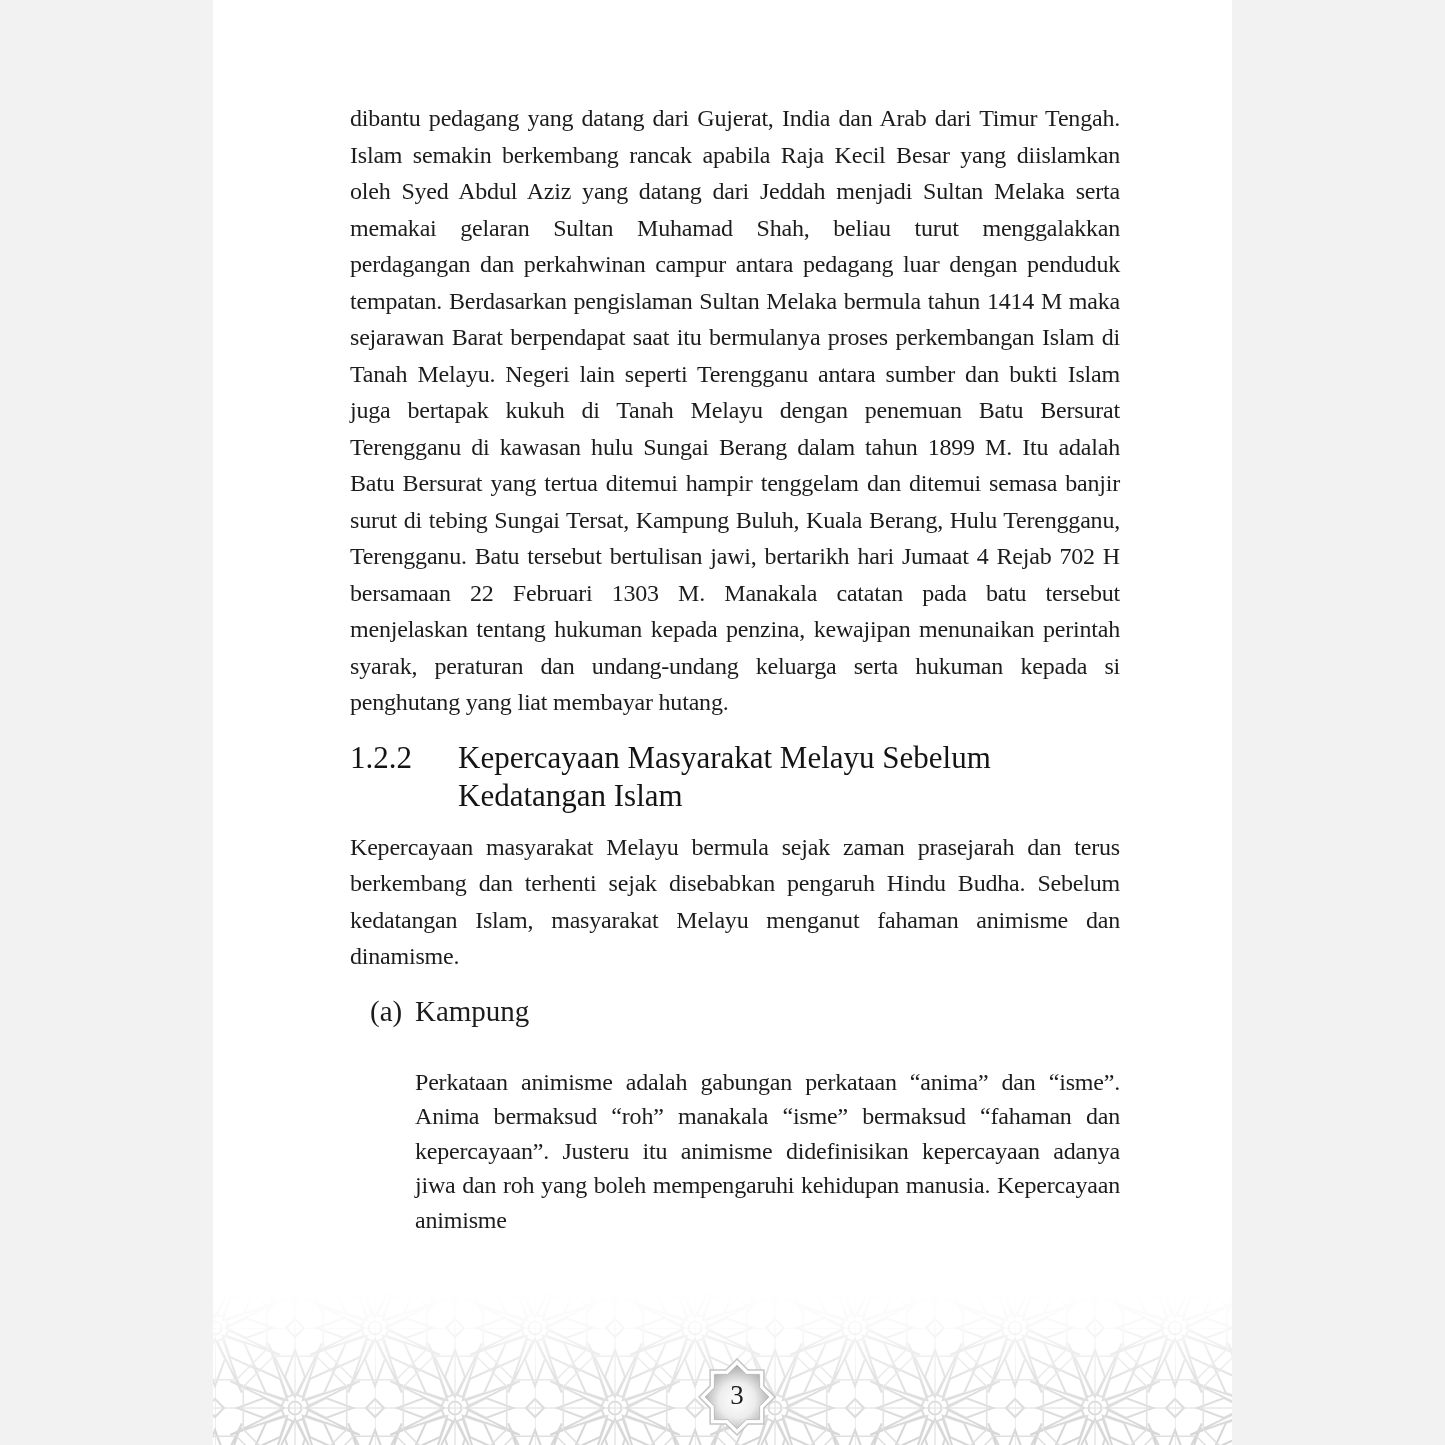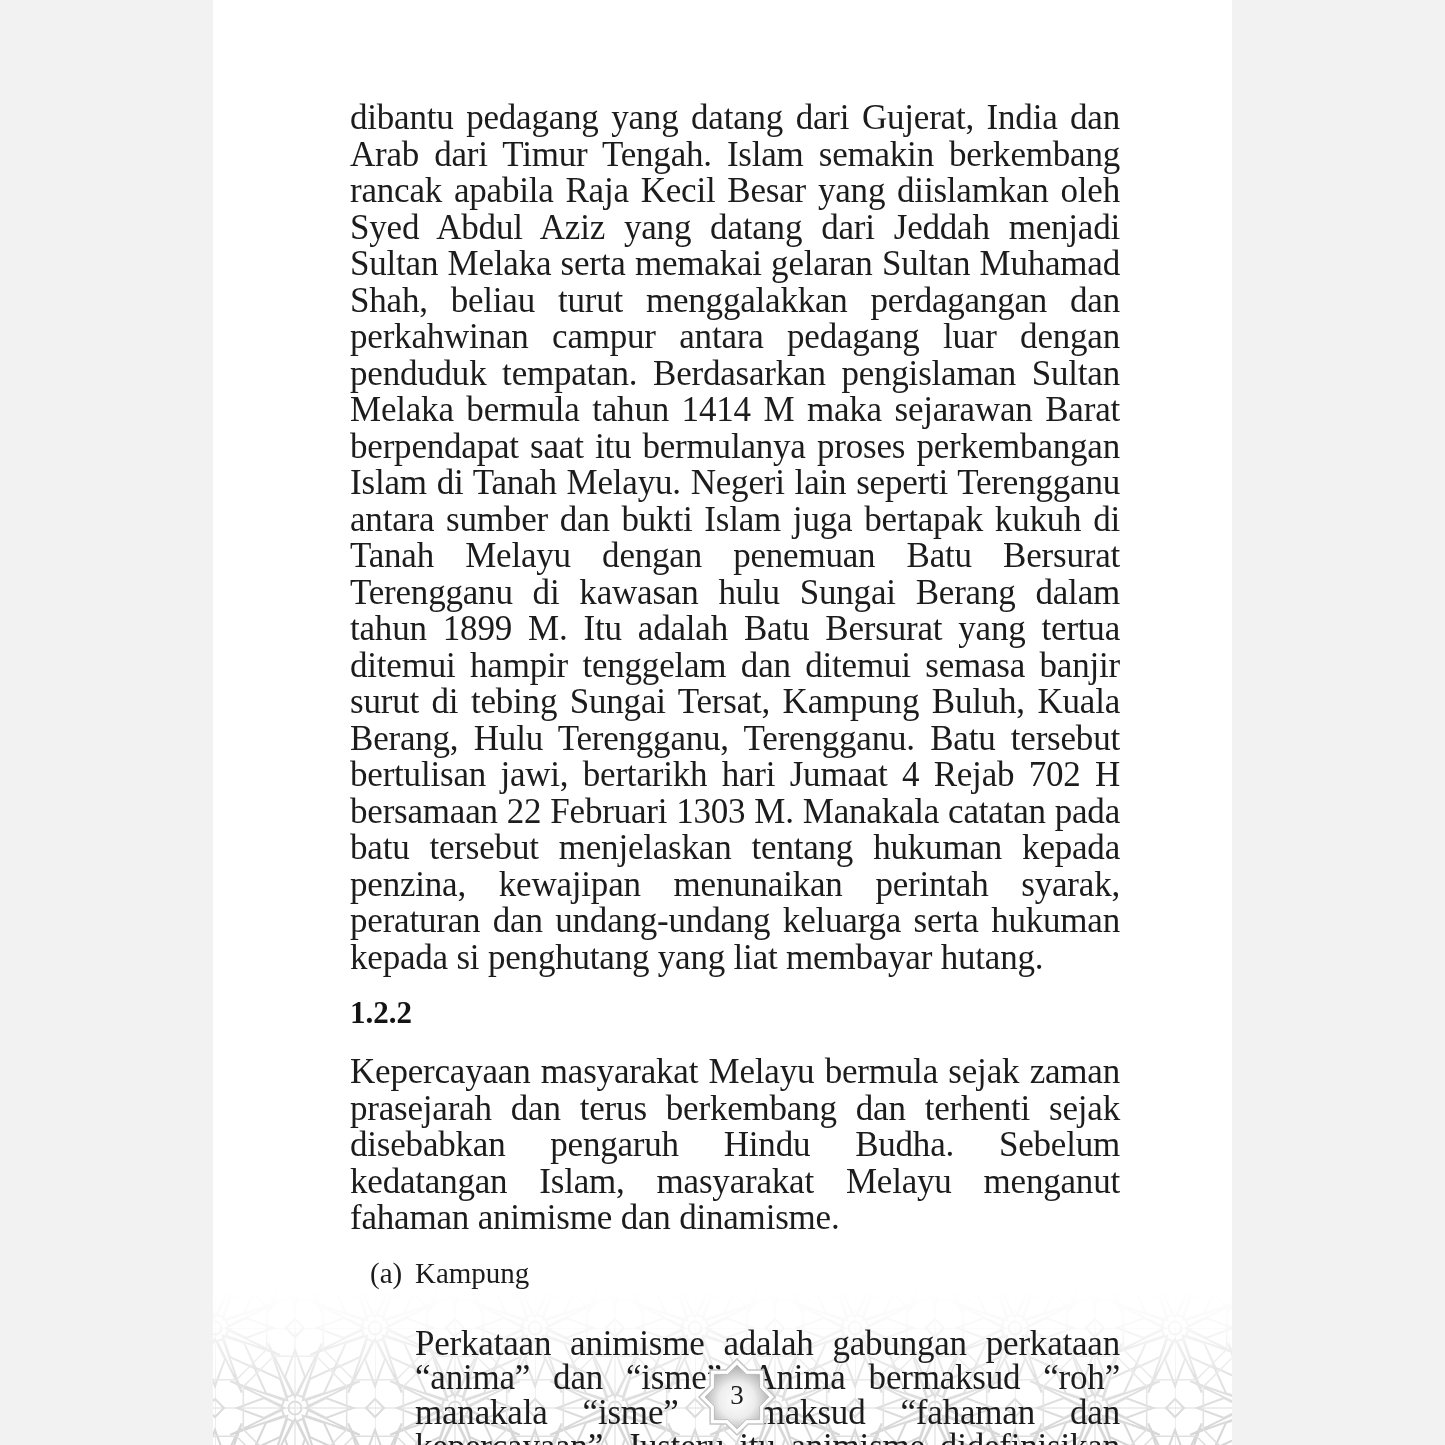--- a/index.html
+++ b/index.html
@@ -27,43 +27,43 @@
     overflow: hidden;
   }
   .content {
     position: relative;
     z-index: 1;
     padding: 100px 112px 0 137px;
     color: #1c1c1c;
   }
   .body-text {
     margin: 0;
-    font-size: 35px;
+    font-size: 24px;
     line-height: 36.5px;
     text-align: justify;
     letter-spacing: -0.2px;
     color: #1c1c1c;
   }
   .heading {
     display: flex;
     margin: 18px 0 0 0;
     font-size: 31px;
     line-height: 38px;
-    font-weight: bold;
+    font-weight: normal;
     color: #141414;
     gap: 21px;
   }
   .heading .h-num {
     flex: 0 0 87px;
   }
   .heading .h-text {
     flex: 1 1 auto;
     max-width: 660px;
   }
-  .p2 { margin-top: 22px; }
+  .p2 { margin-top: 14px; }
   .list-item {
     display: flex;
     margin: 18px 0 0 20px;
     font-size: 29px;
     line-height: 36px;
     color: #1c1c1c;
   }
   .list-item .marker { flex: 0 0 45px; }
   .indented {
     margin: 36px 0 0 65px;
@@ -110,20 +110,21 @@
 <body>
 
 <div class="canvas">
   <div class="page">
 
     <div class="content">
       <p class="body-text">dibantu pedagang yang datang dari Gujerat, India dan Arab dari Timur Tengah. Islam semakin berkembang rancak apabila Raja Kecil Besar yang diislamkan oleh Syed Abdul Aziz yang datang dari Jeddah menjadi Sultan Melaka serta memakai gelaran Sultan Muhamad Shah, beliau turut menggalakkan perdagangan dan perkahwinan campur antara pedagang luar dengan penduduk tempatan. Berdasarkan pengislaman Sultan Melaka bermula tahun 1414 M maka sejarawan Barat berpendapat saat itu bermulanya proses perkembangan Islam di Tanah Melayu. Negeri lain seperti Terengganu antara sumber dan bukti Islam juga bertapak kukuh di Tanah Melayu dengan penemuan Batu Bersurat Terengganu di kawasan hulu Sungai Berang dalam tahun 1899 M. Itu adalah Batu Bersurat yang tertua ditemui hampir tenggelam dan ditemui semasa banjir surut di tebing Sungai Tersat, Kampung Buluh, Kuala Berang, Hulu Terengganu, Terengganu. Batu tersebut bertulisan jawi, bertarikh hari Jumaat 4 Rejab 702 H bersamaan 22 Februari 1303 M. Manakala catatan pada batu tersebut menjelaskan tentang hukuman kepada penzina, kewajipan menunaikan perintah syarak, peraturan dan undang-undang keluarga serta hukuman kepada si penghutang yang liat membayar hutang.</p>
 
       <h2 class="heading">
         <span class="h-num">1.2.2</span>
+        <span class="h-text">Kepercayaan Masyarakat Melayu Sebelum Kedatangan Islam</span>
       </h2>
 
       <p class="body-text p2">Kepercayaan masyarakat Melayu bermula sejak zaman prasejarah dan terus berkembang dan terhenti sejak disebabkan pengaruh Hindu Budha. Sebelum kedatangan Islam, masyarakat Melayu menganut fahaman animisme dan dinamisme.</p>
 
       <div class="list-item">
         <span class="marker">(a)</span>
         <span class="label">Kampung</span>
       </div>
 
       <p class="body-text indented">Perkataan animisme adalah gabungan perkataan “anima” dan “isme”. Anima bermaksud “roh” manakala “isme” bermaksud “fahaman dan kepercayaan”. Justeru itu animisme didefinisikan kepercayaan adanya jiwa dan roh yang boleh mempengaruhi kehidupan manusia. Kepercayaan animisme</p>

